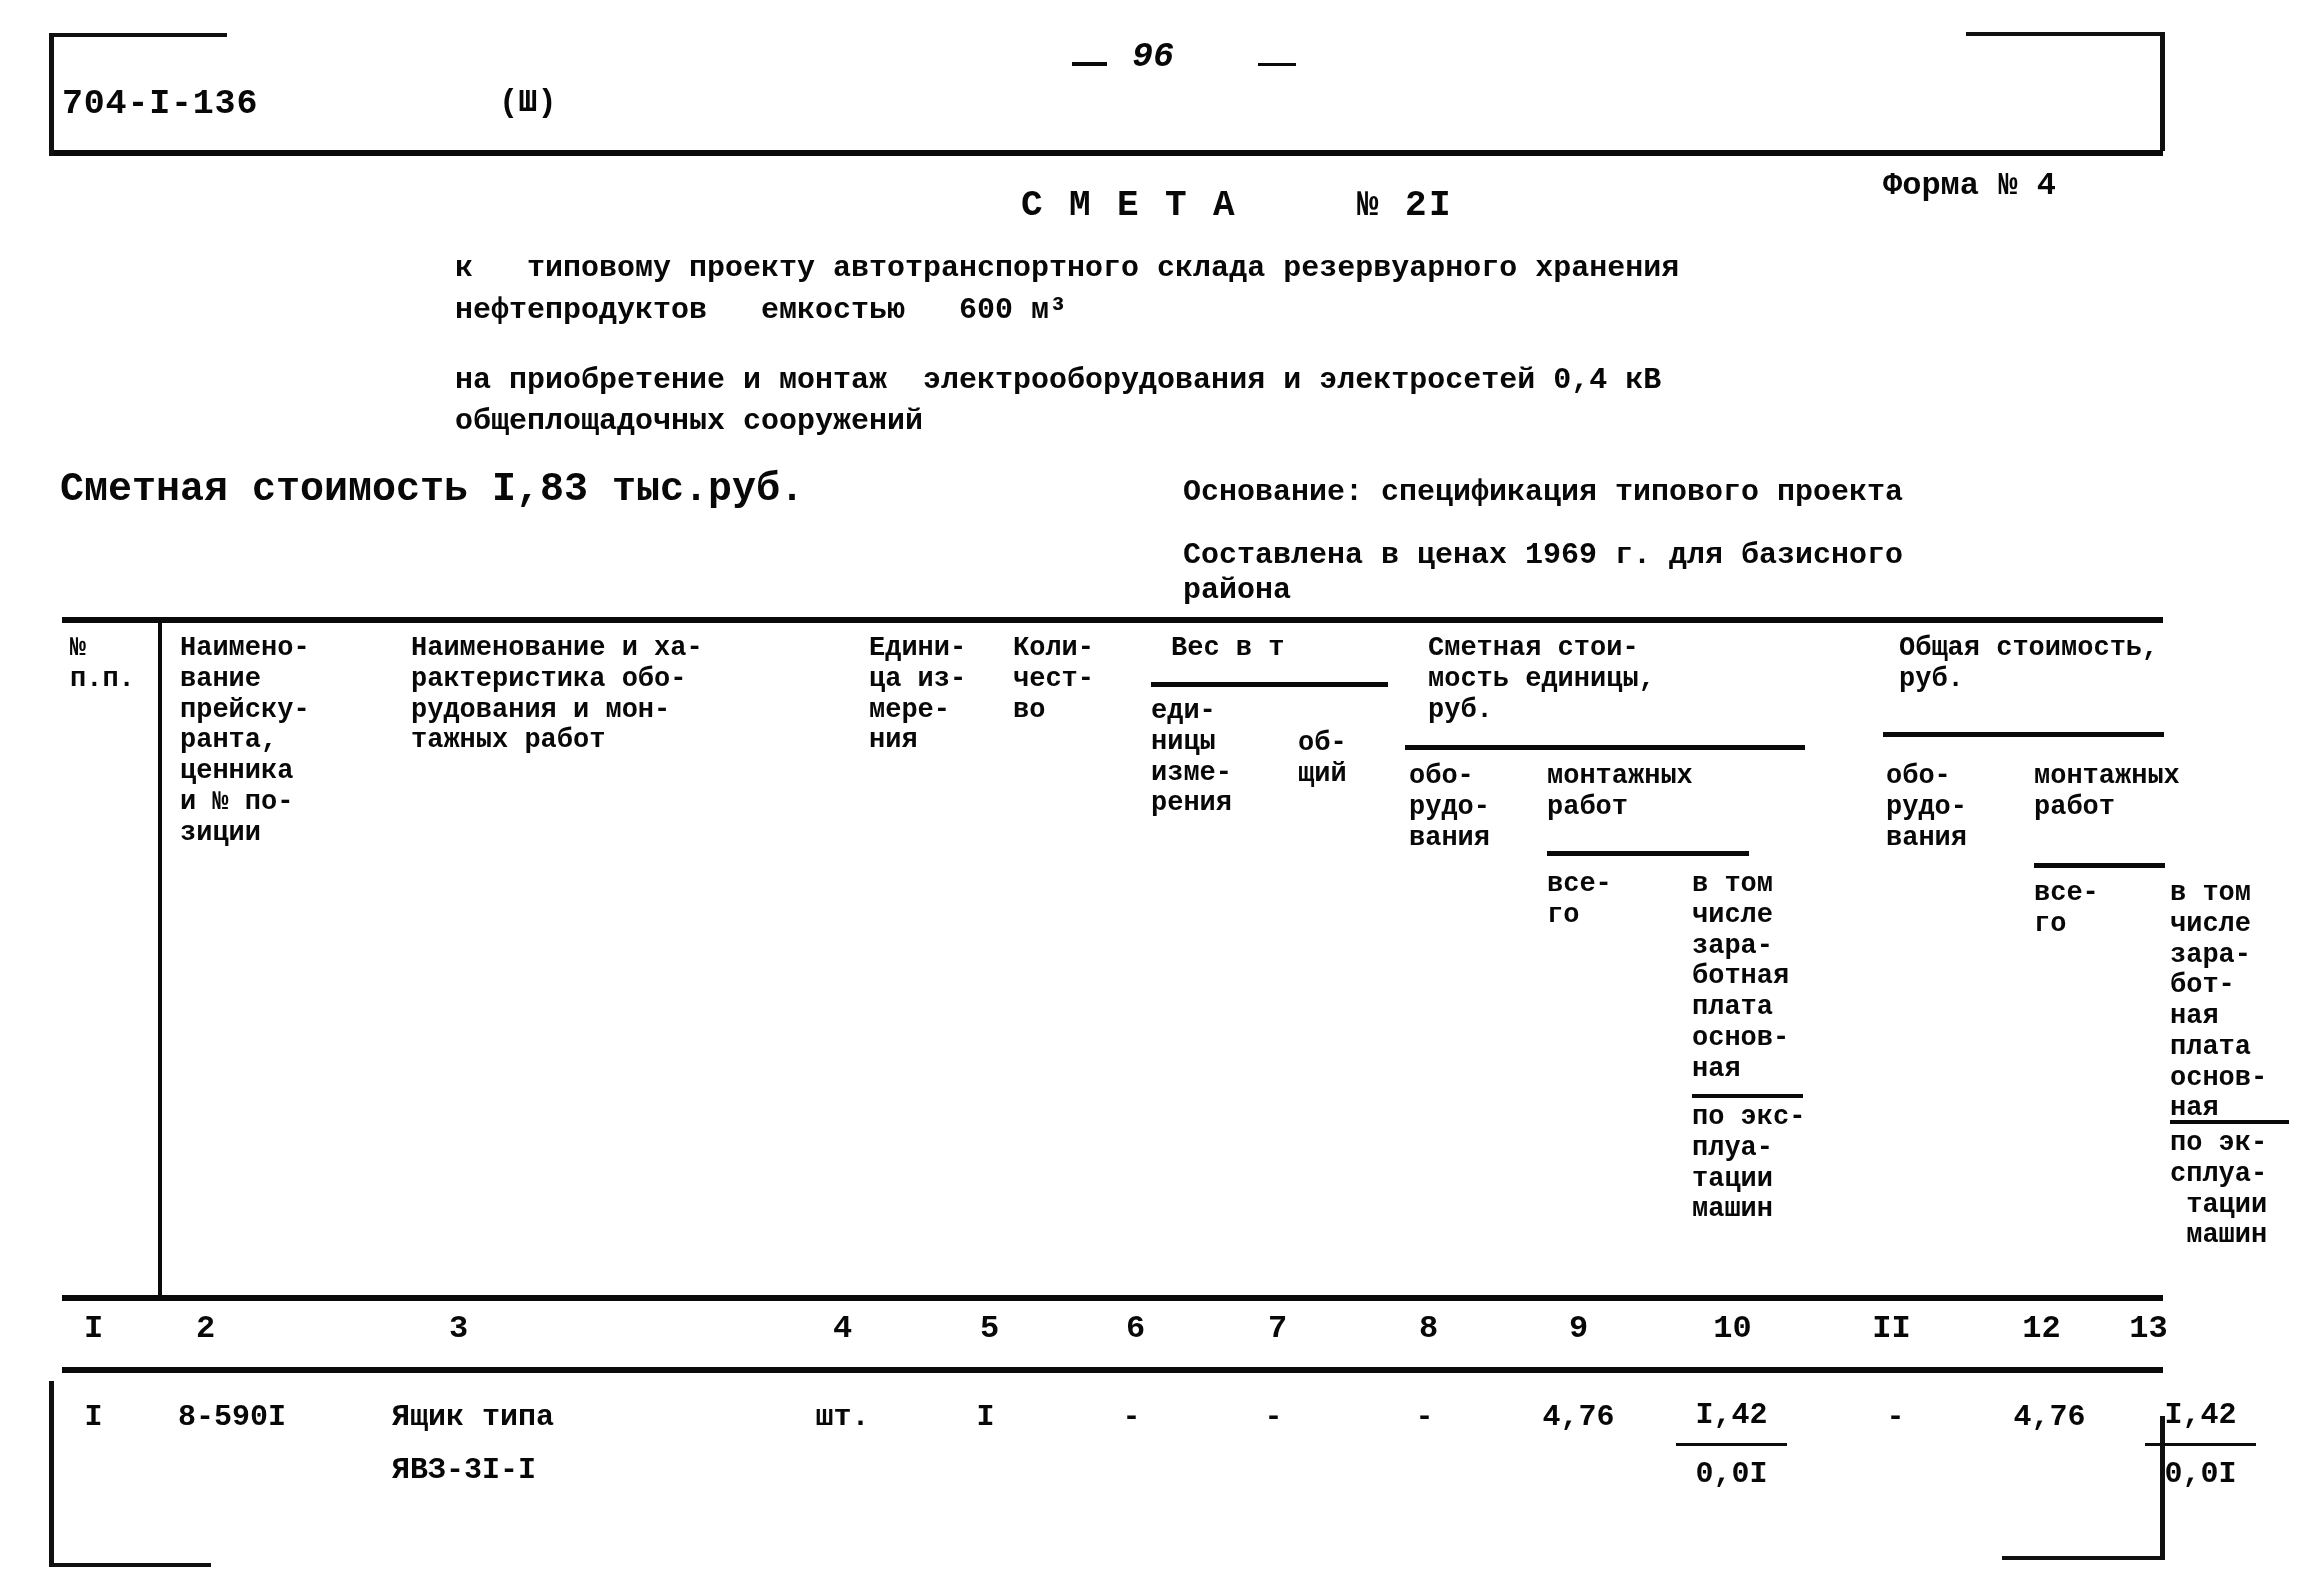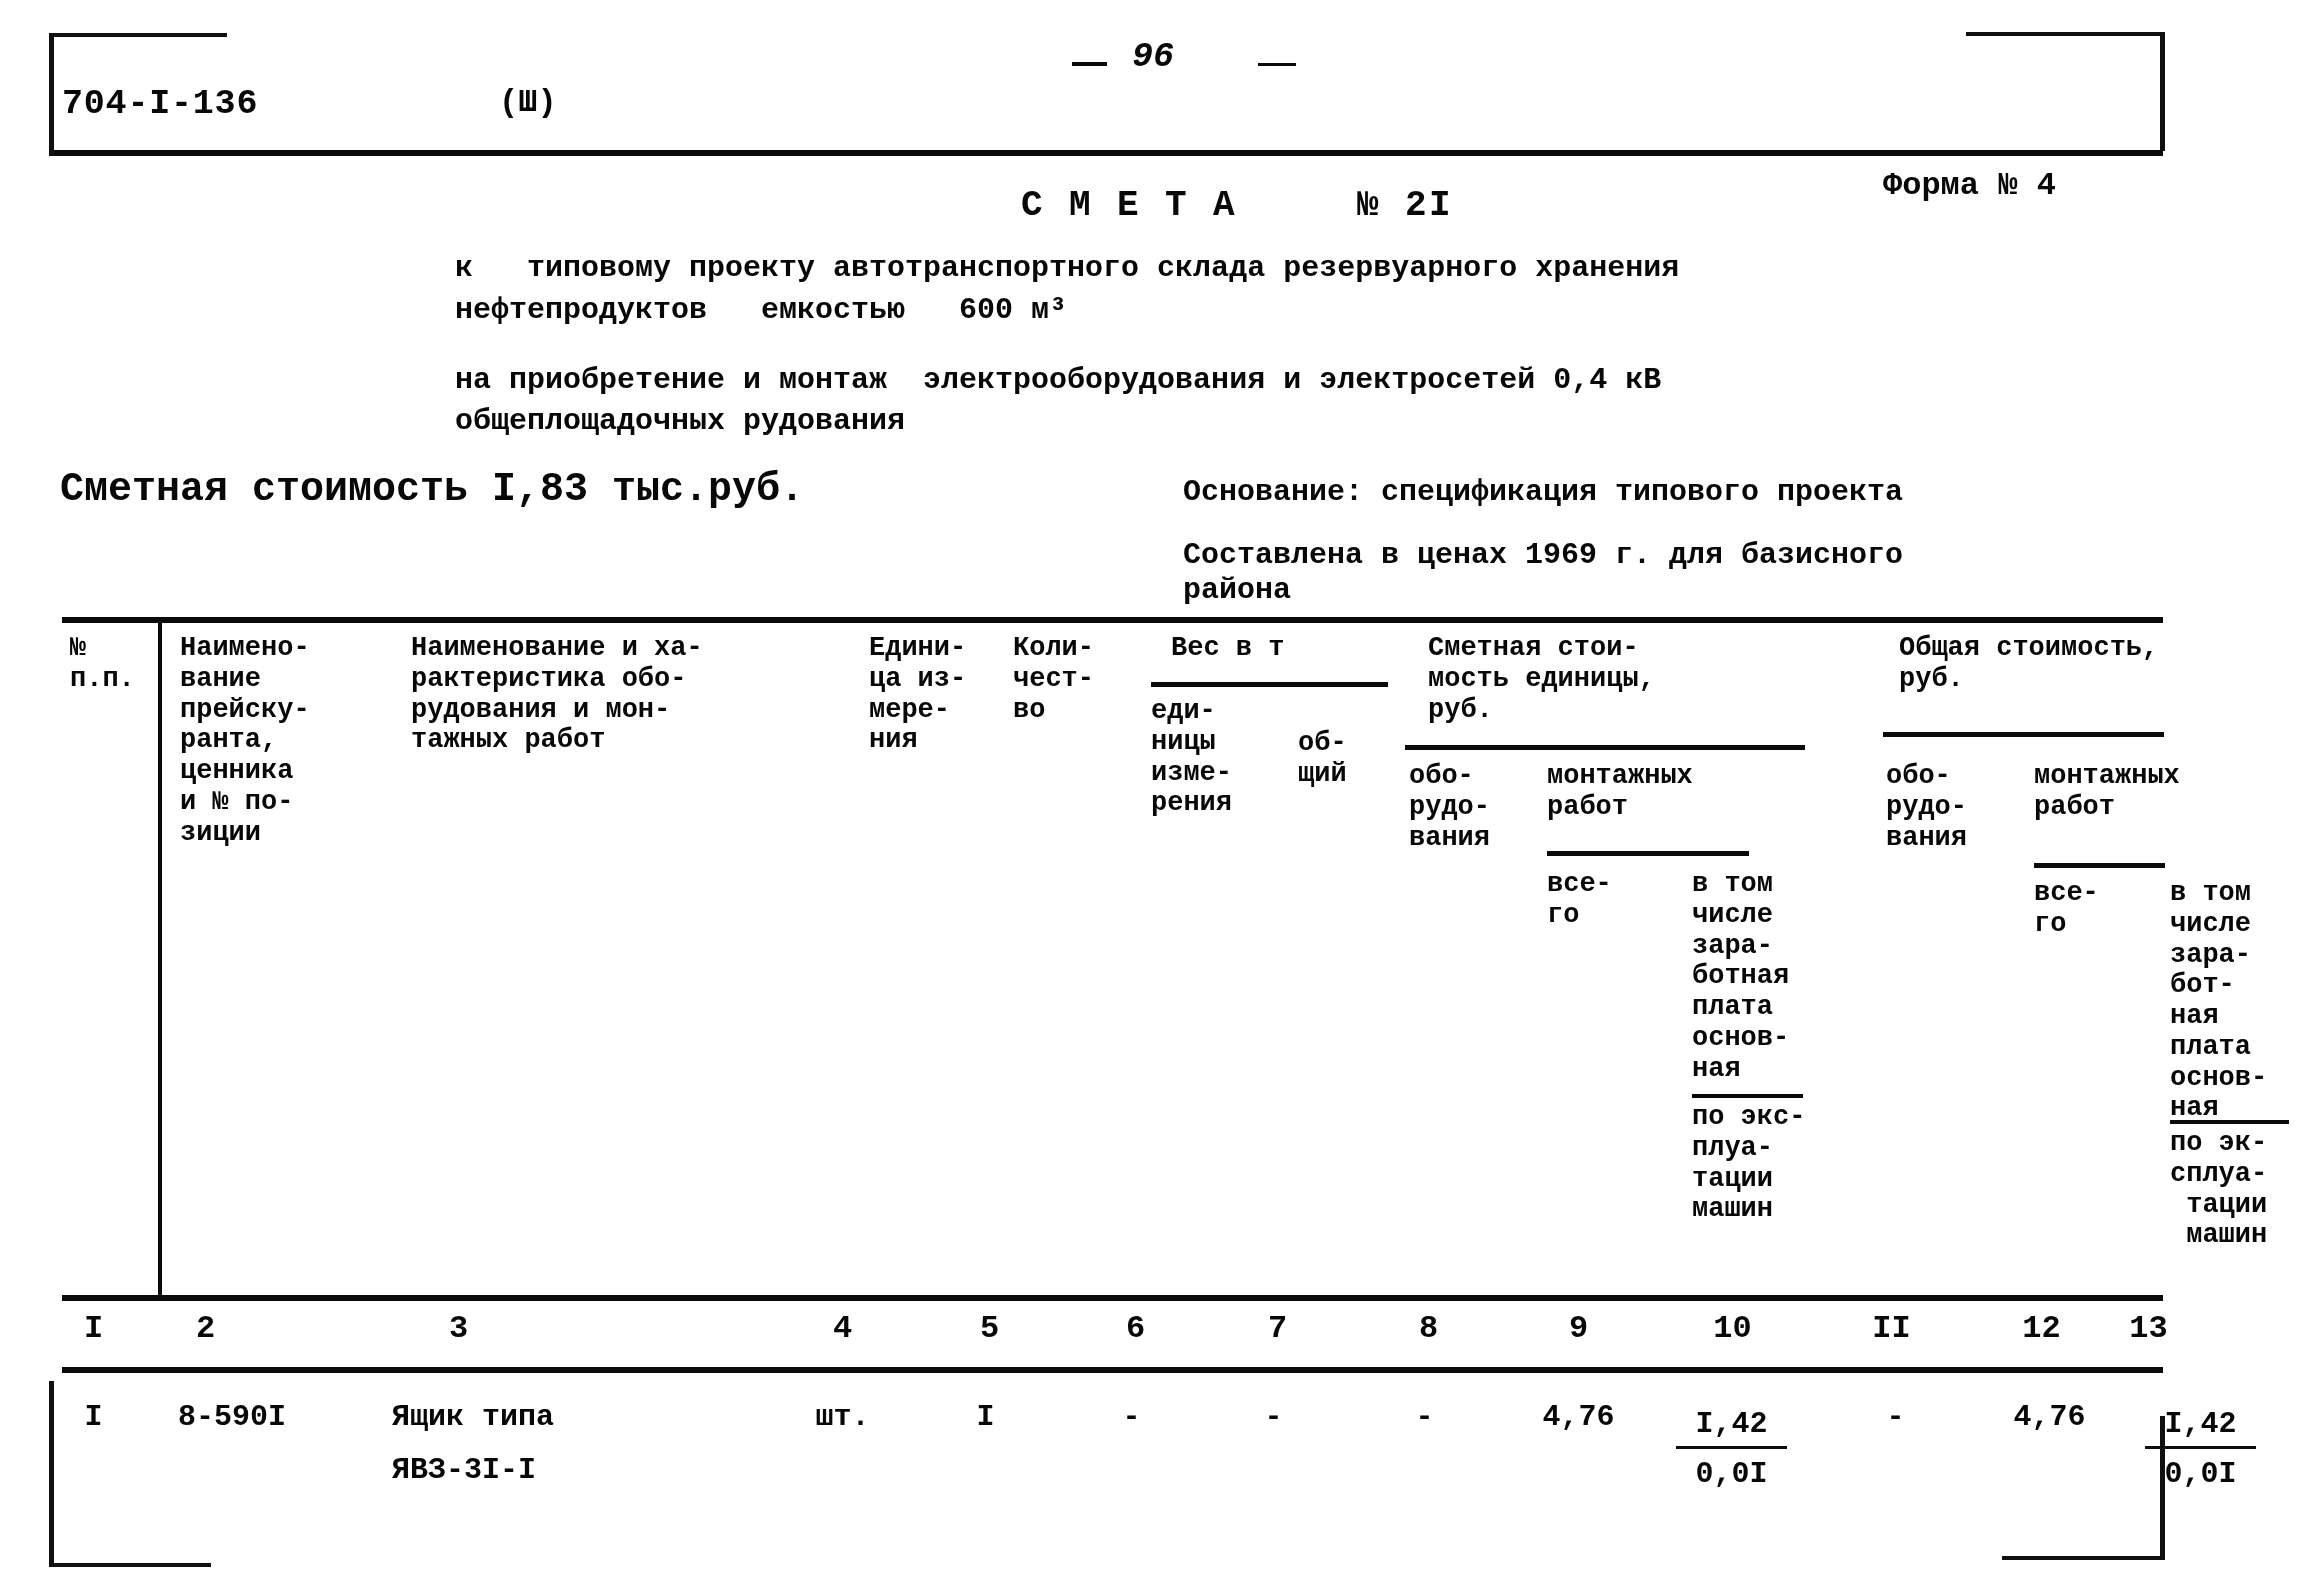--- a/index.html
+++ b/index.html
@@ -35,21 +35,21 @@
   
   .frame{position:absolute;background:#101010;}
 
   
   .hc{position:absolute;font-size:27px;font-weight:700;line-height:1.14;white-space:pre;}
 
   
   .num{position:absolute;font-size:32px;font-weight:700;text-align:center;}
   .cell{position:absolute;font-size:30px;font-weight:700;line-height:1.25;white-space:pre;}
   .cell.c{text-align:center;}
-  .uline{border-bottom:3.2px solid #0d0d0d;padding-bottom:2px;margin-top:9px;}
+  .uline{border-bottom:3.2px solid #0d0d0d;padding-bottom:8px;}
 </style>
 </head>
 <body>
 
 <div class="pg">
 
   <div class="frame" style="left:49px;top:33px;width:178px;height:4px;"></div>
   <div class="frame" style="left:49px;top:33px;width:4.7px;height:123px;"></div>
   <div class="frame" style="left:1966px;top:32px;width:198px;height:4px;"></div>
   <div class="frame" style="left:2160px;top:32px;width:4.7px;height:119px;"></div>
@@ -68,21 +68,21 @@
   <div class="ln" style="left:54px;top:150px;width:2109px;height:5.5px;"></div>
 
   <div class="t" id="forma">Форма № 4</div>
 
   <div class="t" id="smeta-title">С М Е Т А     № 2I</div>
 
   <div class="para" id="p1">к   типовому проекту автотранспортного склада резервуарного хранения</div>
   <div class="para" style="left:455px;top:294px;">нефтепродуктов   емкостью   600 м³</div>
 
   <div class="para" id="p2">на приобретение и монтаж  электрооборудования и электросетей 0,4 кВ</div>
-  <div class="para" style="left:455px;top:405px;">общеплощадочных рудования</div>
+  <div class="para" style="left:455px;top:405px;">общеплощадочных сооружений</div>
 
   <div id="cost">Сметная стоимость I,83 тыс.руб.</div>
   <div id="basis1">Основание: спецификация типового проекта</div>
   <div id="basis2">Составлена в ценах 1969 г. для базисного</div>
   <div class="t" style="left:1183px;top:575px;font-size:30px;">района</div>
 
   <div class="ln" style="left:62px;top:617px;width:2101px;height:5.5px;"></div>
 
   <div class="ln" style="left:158px;top:622px;width:4px;height:673px;"></div>
 

